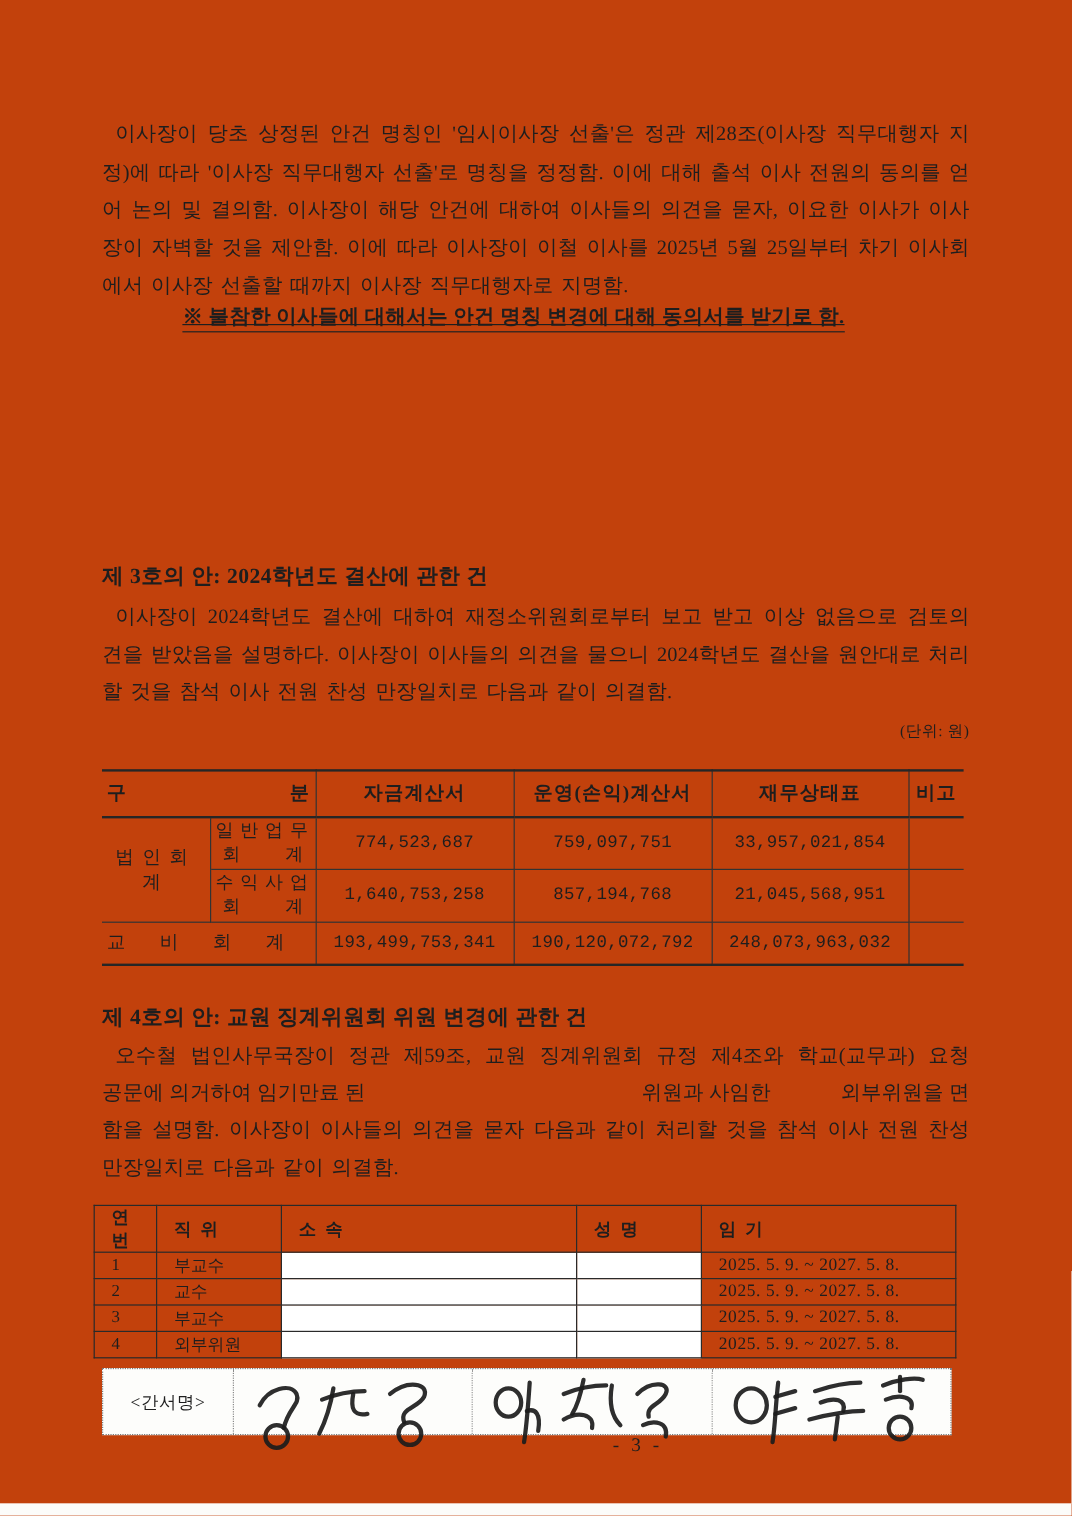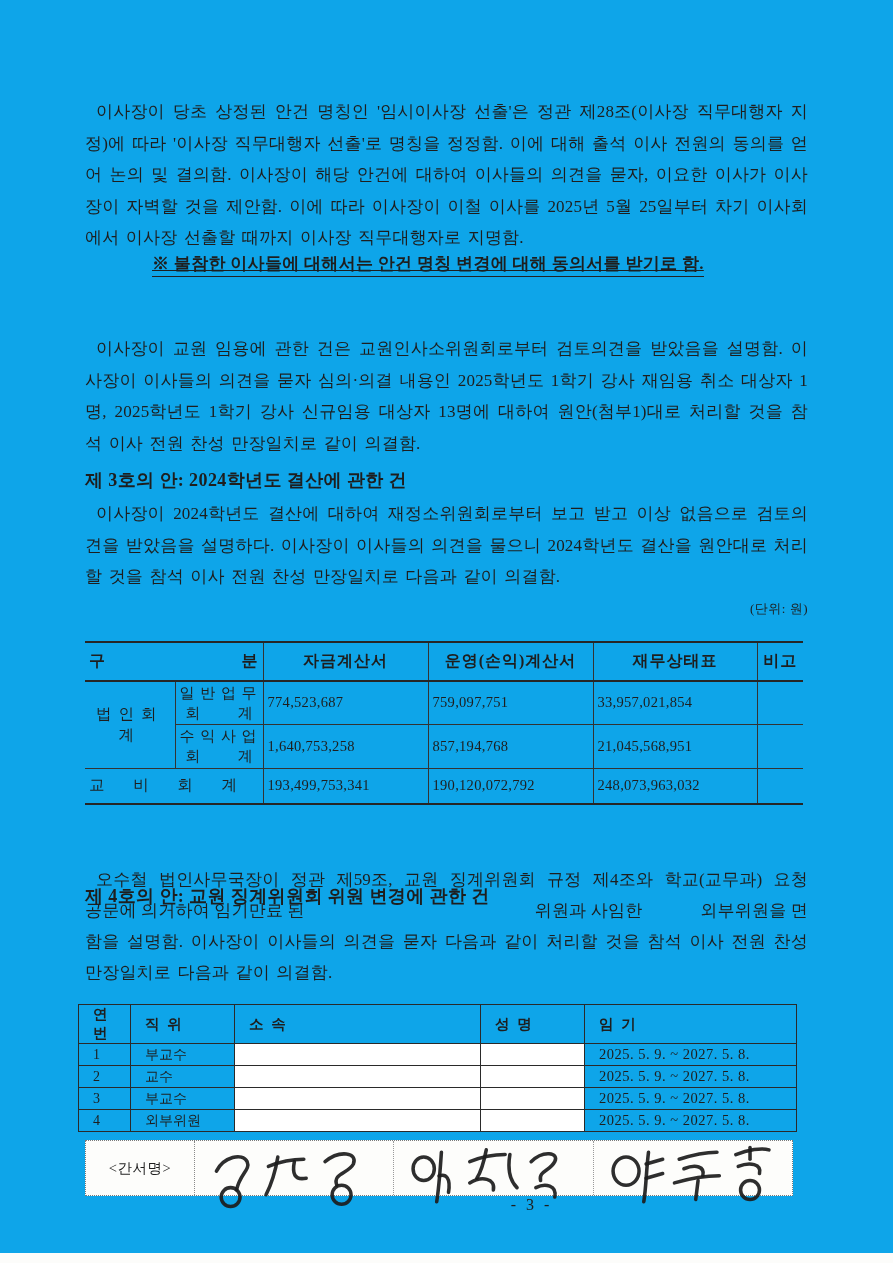--- a/index.html
+++ b/index.html
@@ -1,19 +1,19 @@
 <!DOCTYPE html>
 <html lang="ko"><head>
 <meta charset="utf-8">
 <style>
   html,body{margin:0;padding:0;background:#fcfcfa;}
   .page{
     position:relative;
     width:893px;height:1253px;
-    background:#0ea5e9;
+    background:#c2410c;
     color:#1e1e1e;
     font-family:"Liberation Serif","DejaVu Serif",serif;
     overflow:hidden;
   }
   .abs{position:absolute;left:85px;width:723px;}
 
   
   .para{
     font-size:17px;line-height:31.5px;
     text-align:justify;letter-spacing:0.2px;
@@ -46,21 +46,21 @@
     border-bottom:2px solid #262626;font-weight:bold;font-size:16px;
     height:37px;letter-spacing:1px;
   }
   th.gubun{padding:0 14px;}
   th.gubun .sp{display:flex;justify-content:space-between;}
   .grp-cell{text-align:center;letter-spacing:0.45em;font-size:15.5px;}
   .sub-cell{text-align:center;font-size:15px;line-height:20px;}
   .sub-cell .l1{letter-spacing:0.38em;white-space:nowrap;}
   .sub-cell .l2{letter-spacing:2.5em;white-space:nowrap;margin-right:-2.5em;}
   .total-cell{text-align:center;letter-spacing:1.85em;font-size:15.5px;white-space:nowrap;}
-  td.num{text-align:left;padding-right:16px;font-size:14.5px;letter-spacing:0.3px;}
+  td.num{text-align:center;padding-right:16px;font-size:14.5px;letter-spacing:0.3px;font-family:Liberation Mono, monospace;}
   tr.r1{height:43px;} tr.r2{height:44px;} tr.r3{height:36px;}
 
   
   .segline{font-size:17px;line-height:31px;letter-spacing:0.2px;display:flex;}
   .segline .seg{white-space:nowrap;}
   .spacer1{flex:1 1 auto;}
   .spacerW{flex:0 0 58px;}
   .spacer3{flex:0 0 248px;}
   .line-just{font-size:17px;line-height:31px;letter-spacing:0.2px;
     text-align:justify;text-align-last:justify;text-indent:11px;white-space:nowrap;}
@@ -101,23 +101,20 @@
 
 <div class="page">
 
   <div class="abs" style="top:96px;">
     <div class="para indent">이사장이 당초 상정된 안건 명칭인 '임시이사장 선출'은 정관 제28조(이사장 직무대행자 지정)에 따라 '이사장 직무대행자 선출'로 명칭을 정정함. 이에 대해 출석 이사 전원의 동의를 얻어 논의 및 결의함. 이사장이 해당 안건에 대하여 이사들의 의견을 묻자, 이요한 이사가 이사장이 자벽할 것을 제안함. 이에 따라 이사장이 이철 이사를 2025년 5월 25일부터 차기 이사회에서 이사장 선출할 때까지 이사장 직무대행자로 지명함.</div>
   </div>
   <div class="abs" style="top:252px;left:152px;width:660px;">
     <span class="note-line">※ 불참한 이사들에 대해서는 안건 명칭 변경에 대해 동의서를 받기로 함.</span>
   </div>
 
-  <div class="abs" style="top:333px;">
-    <div class="para indent">이사장이 교원 임용에 관한 건은 교원인사소위원회로부터 검토의견을 받았음을 설명함. 이사장이 이사들의 의견을 묻자 심의·의결 내용인 2025학년도 1학기 강사 재임용 취소 대상자 1명, 2025학년도 1학기 강사 신규임용 대상자 13명에 대하여 원안(첨부1)대로 처리할 것을 참석 이사 전원 찬성 만장일치로 같이 의결함.</div>
-  </div>
 
   <div class="abs heading" style="top:468px;">제 3호의 안: 2024학년도 결산에 관한 건</div>
   <div class="abs" style="top:498px;">
     <div class="para indent">이사장이 2024학년도 결산에 대하여 재정소위원회로부터 보고 받고 이상 없음으로 검토의견을 받았음을 설명하다. 이사장이 이사들의 의견을 물으니 2024학년도 결산을 원안대로 처리할 것을 참석 이사 전원 찬성 만장일치로 다음과 같이 의결함.</div>
   </div>
   <div class="abs unit-note" style="top:600px;">(단위: 원)</div>
 
   <div class="abs" style="top:641px;">
     <table class="settle">
       <colgroup>
@@ -168,21 +165,21 @@
           <td colspan="2" class="total-cell">교비회계</td>
           <td class="num">193,499,753,341</td>
           <td class="num">190,120,072,792</td>
           <td class="num">248,073,963,032</td>
           <td></td>
         </tr>
       </tbody>
     </table>
   </div>
 
-  <div class="abs heading" style="top:884px;">제 4호의 안: 교원 징계위원회 위원 변경에 관한 건</div>
+  <div class="abs heading" style="top:835px;">제 4호의 안: 교원 징계위원회 위원 변경에 관한 건</div>
   <div class="abs" style="top:864px;">
     <div class="line-just">오수철 법인사무국장이 정관 제59조, 교원 징계위원회 규정 제4조와 학교(교무과) 요청</div>
     <div class="segline">
       <span class="seg">공문에 의거하여 임기만료 된</span>
       <span class="spacer1"></span>
       <span class="seg">위원과 사임한</span>
       <span class="spacerW"></span>
       <span class="seg">외부위원을 면</span>
     </div>
     <div class="a4tail">함을 설명함. 이사장이 이사들의 의견을 묻자 다음과 같이 처리할 것을 참석 이사 전원 찬성 만장일치로 다음과 같이 의결함.</div>

